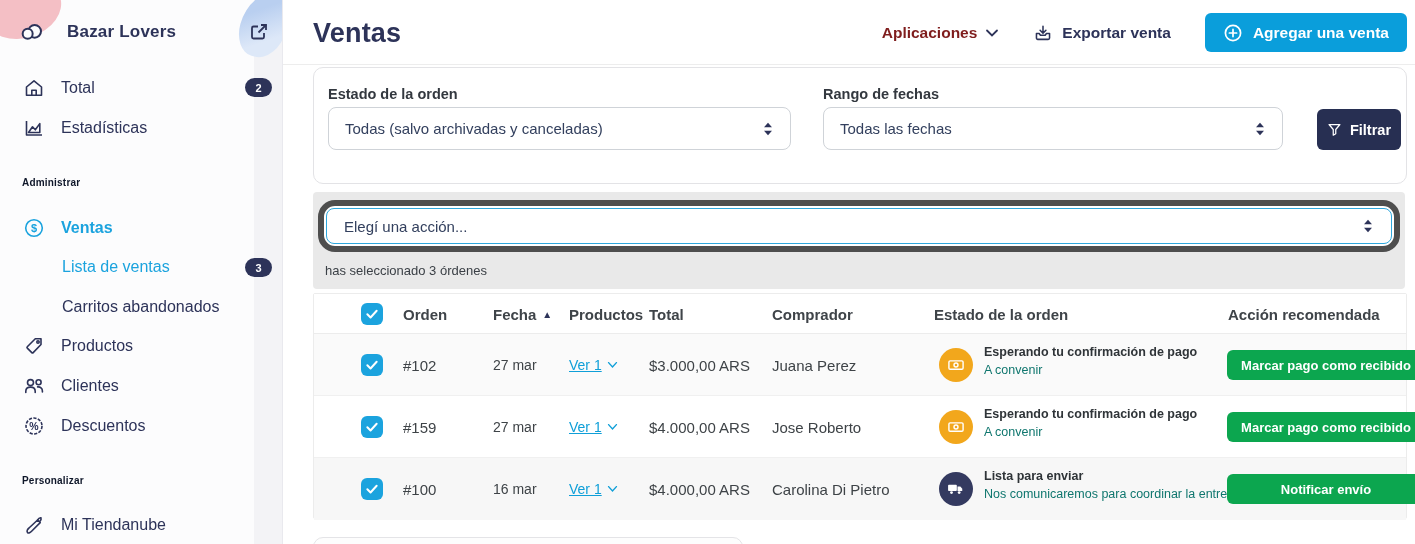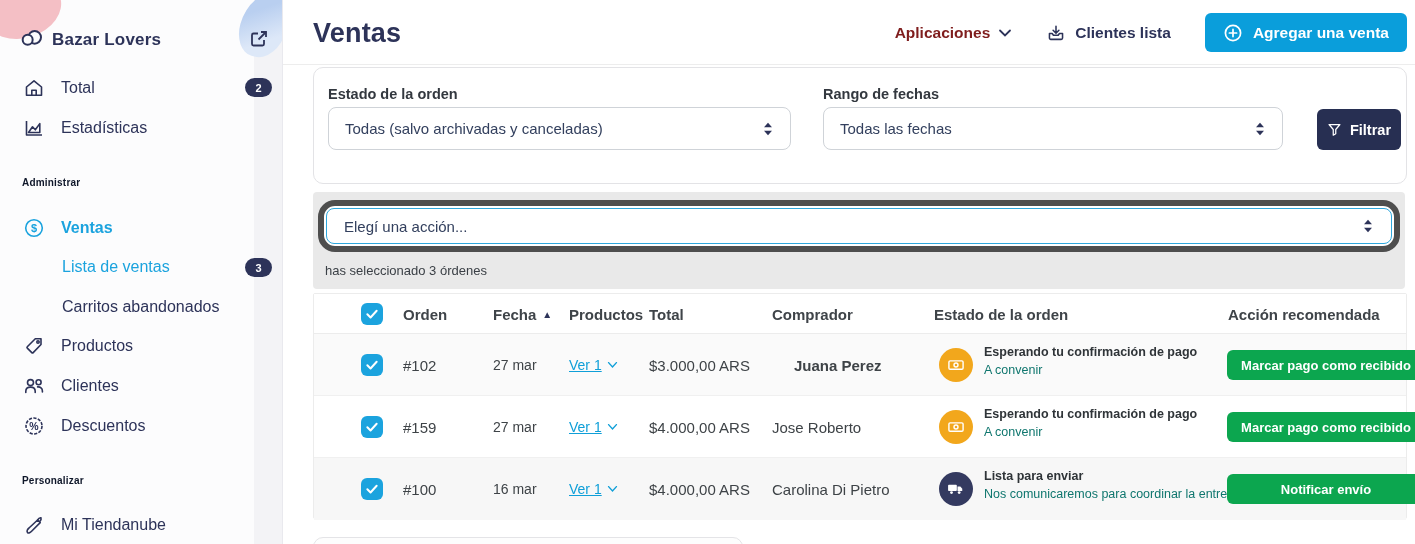--- a/index.html
+++ b/index.html
@@ -11,21 +11,21 @@
   .sidebar { position:absolute; left:0; top:0; width:283px; height:544px;
     background:#fcfcfd; border-right:1px solid #e9e9ee; overflow:hidden; }
   .sb-right-strip { position:absolute; right:0; top:0; width:28px; height:100%;
     background:#f3f3f6; }
   .deco-pink { position:absolute; left:-16px; top:-20px; width:78px; height:58px;
     background:#f2b4bb; border-radius:50%; transform:rotate(-18deg); opacity:.85; }
   .deco-blue { position:absolute; left:241px; top:-8px; width:46px; height:66px;
     background:linear-gradient(145deg,#b9cff0 30%,#dde8f8 70%);
     border-radius:62% 38% 55% 45%; transform:rotate(16deg); }
   .logo-row { position:absolute; left:20px; top:14px; width:250px; height:36px;
-    display:flex; align-items:flex-end; gap:8px; }
+    display:flex; align-items:center; gap:23px; }
   .store-name { font-size:17px; font-weight:bold; color:#2d3359; letter-spacing:.2px; flex:1; }
   .ext-link { cursor:pointer; }
   .sb-item { position:absolute; left:22px; height:28px; display:flex; align-items:center;
     gap:15px; color:#2d3359; font-size:16px; cursor:pointer; }
   .sb-item .lbl { white-space:nowrap; }
   .sb-item.sub { left:62px; }
   .sb-item.active { color:#1ba3de; font-weight:bold; }
   .sb-section { position:absolute; left:22px; color:#0f172a; font-size:10px;
     font-weight:bold; letter-spacing:.2px; }
   .badge { position:absolute; width:27px; height:19px; border-radius:10px;
@@ -228,21 +228,21 @@
             </svg>
         </span>
       </div>
       <div class="export-link">
         <span>
           <svg width="20" height="20" viewBox="0 0 22 22" fill="none" stroke="#2d3359" stroke-width="1.7" stroke-linecap="round" stroke-linejoin="round">
             <path d="M11 3.5 v7.5 M7.8 8 L11 11.2 L14.2 8"></path>
             <path d="M3.8 11.5 v5 a1.5 1.5 0 0 0 1.5 1.5 h11.4 a1.5 1.5 0 0 0 1.5-1.5 v-5 h-3.4 l-1.4 2 h-5.2 l-1.4-2 Z"></path>
           </svg>
         </span>
-        <span>Clientes lista</span>
+        <span>Exportar venta</span>
       </div>
       <button class="add-sale-btn">
         <span>
           <svg width="20" height="20" viewBox="0 0 20 20" fill="none" stroke="#fff" stroke-width="1.7" stroke-linecap="round">
             <circle cx="10" cy="10" r="7.6"></circle>
               <path d="M10 6.4 v7.2 M6.4 10 h7.2"></path>
           </svg>
         </span>
         <span>Agregar una venta</span>
       </button>
@@ -328,21 +328,21 @@
         <span class="cell" style="left:179px; font-size:14px;">27 mar</span>
         <span class="cell" style="left:255px;">
           <span class="ver-link">
             <span>Ver 1</span>
             <svg width="11" height="8" viewBox="0 0 14 10" fill="none" stroke="#0f9fd8" stroke-width="1.8" stroke-linecap="round">
                 <path d="M2 2 L7 7.5 L12 2"></path>
               </svg>
           </span>
         </span>
         <span class="cell" style="left:335px;">$3.000,00 ARS</span>
-        <span class="cell" style="left:480px;font-weight:bold;">Juana Perez</span>
+        <span class="cell" style="left:458px;">Juana Perez</span>
         <span class="status-circle orange">
           <svg width="20" height="20" viewBox="0 0 24 24" fill="none" stroke="#fff" stroke-width="1.7">
             <rect x="3.5" y="7" width="17" height="10" rx="1.5"></rect>
               <circle cx="12" cy="12" r="2.4"></circle>
           </svg>
         </span>
         <span class="status-text">
           <span class="status-title" style="display:block;">Esperando tu confirmación de pago</span>
           <span class="status-sub" style="display:block;">A convenir</span>
         </span>

